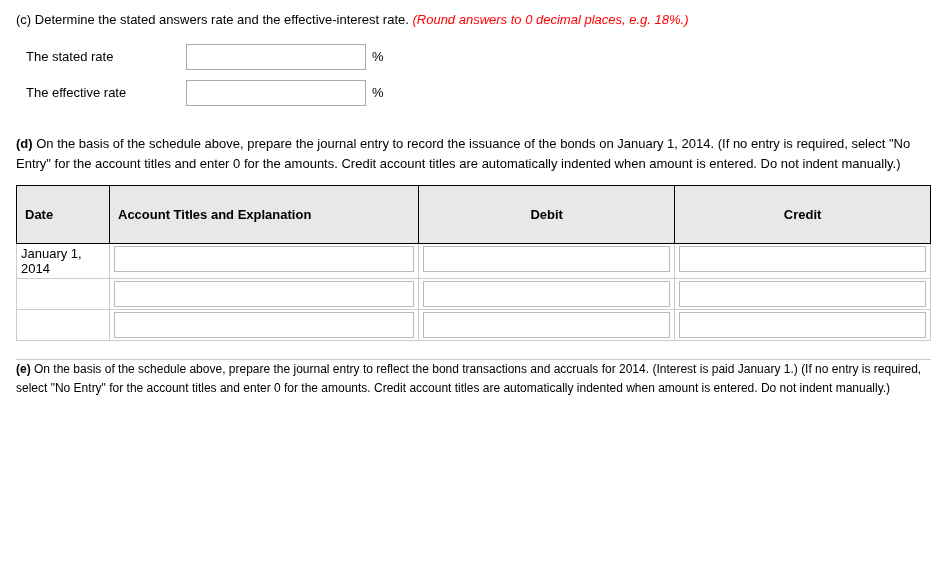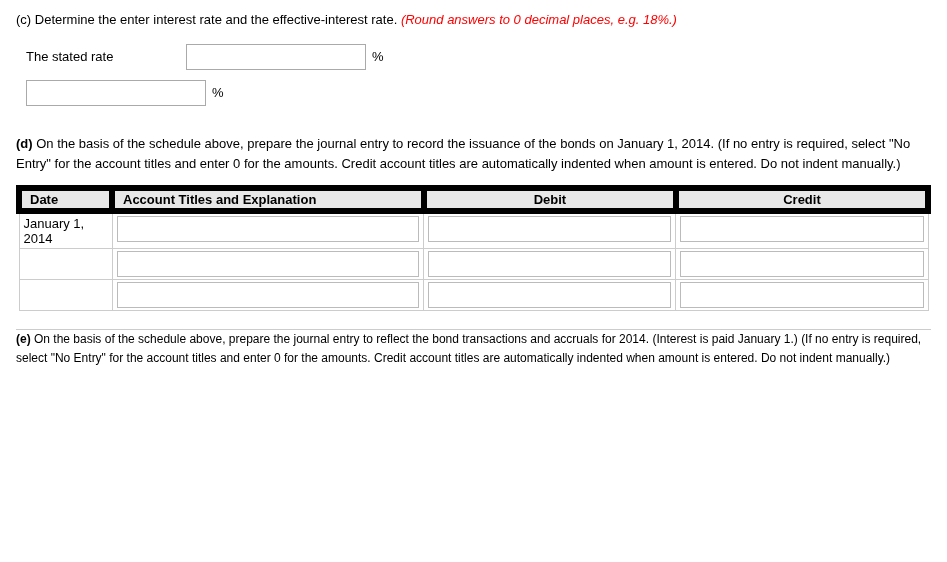--- a/index.html
+++ b/index.html
@@ -59,22 +59,22 @@
       font-size: 13px;
       line-height: 1.6;
       margin-bottom: 10px;
     }
     .table-wrapper {
       width: 100%;
       border-collapse: collapse;
     }
     .table-wrapper th {
       background: #e8e8e8;
-      border: 6px solid #000000;
-      padding: 1px 8px;
+      border: 1px solid #000000;
+      padding: 21px 8px;
       font-size: 13px;
       font-weight: bold;
       text-align: left;
     }
     .table-wrapper th.center {
       text-align: center;
     }
     .table-wrapper td {
       border: 1px solid #ccc;
       padding: 2px 4px;
@@ -108,30 +108,31 @@
     }
     .empty-row-input {
       height: 26px;
     }
   </style>
 </head>
 <body>
 
 <div class="section-c">
   <p class="instruction">
-    <span>(c) Determine the enter interest rate and the effective-interest rate. </span><span class="red-italic">(Round answers to 0 decimal places, e.g. 18%.)</span>
+    <span>(c) Determine the stated answers rate and the effective-interest rate. </span><span class="red-italic">(Round answers to 0 decimal places, e.g. 18%.)</span>
   </p>
 
   <div class="rate-row">
     <span class="rate-label">The stated rate</span>
     <input class="rate-input" type="text" value="" style="">
     <span class="percent-sign">%</span>
   </div>
 
   <div class="rate-row">
+    <span class="rate-label">The effective rate</span>
     <input class="rate-input" type="text" value="" style="">
     <span class="percent-sign">%</span>
   </div>
 </div>
 
 <div class="section-d">
   <p class="section-d-instruction">
     <span class="bold-label">(d) </span><span>On the basis of the schedule above, prepare the journal entry to record the issuance of the bonds on January 1, 2014. </span><span class="red-italic">(If no entry is required, select "No Entry" for the account titles and enter 0 for the amounts. Credit account titles are automatically indented when amount is entered. Do not indent manually.)</span>
   </p>
 

